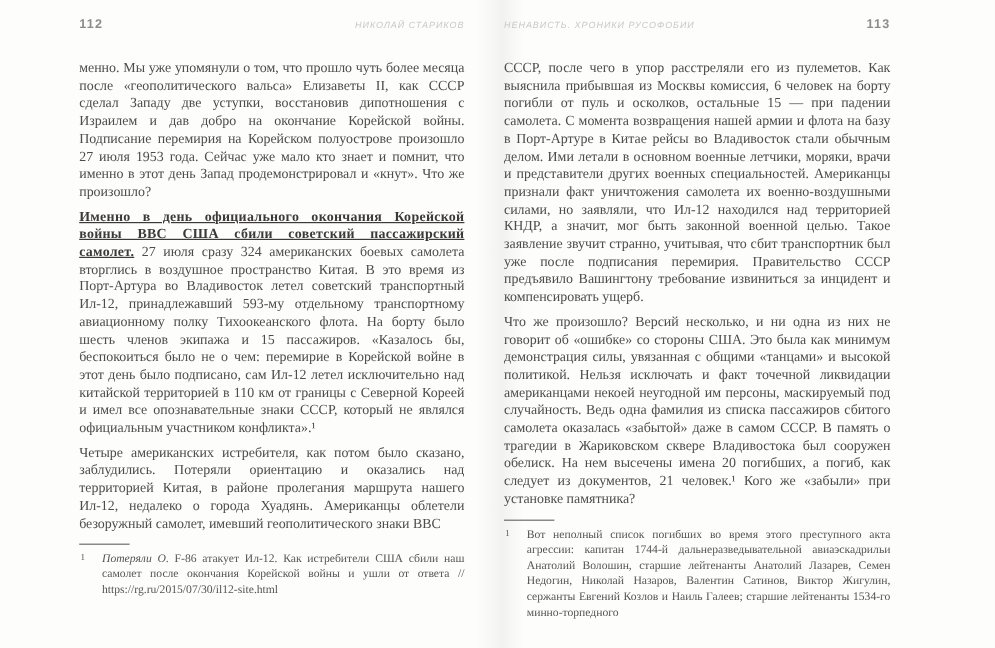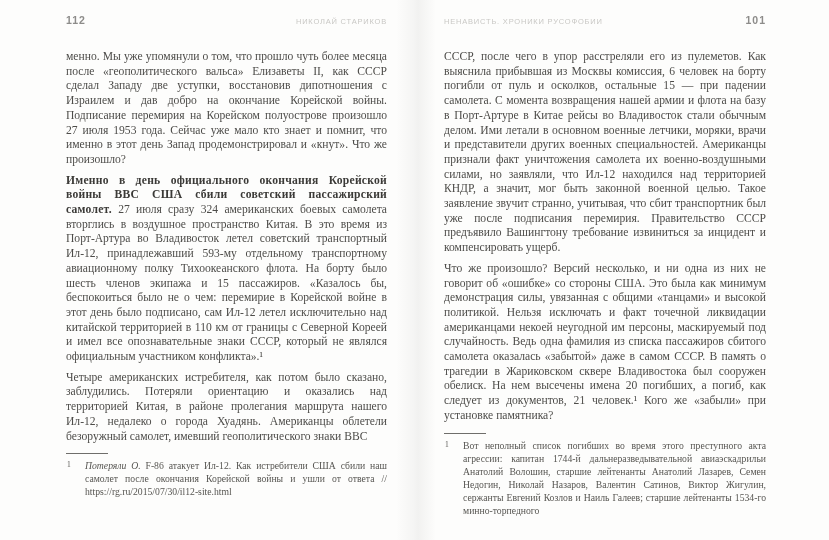--- a/index.html
+++ b/index.html
@@ -25,21 +25,21 @@
     width: 40px;
     height: 540px;
     background: linear-gradient(to right, rgba(0,0,0,0) 0%, rgba(90,88,84,0.05) 45%, rgba(90,88,84,0.07) 55%, rgba(0,0,0,0) 100%);
     pointer-events: none;
   }
   .page {
     position: absolute;
     top: 14px;
   }
   .page-left  { left: 66px;  width: 321px; }
-  .page-right { left: 444px; width: 322px; }
+  .page-right { left: 420px; width: 322px; }
 
   .page-head {
     display: flex;
     justify-content: space-between;
     align-items: baseline;
     height: 16px;
     margin-bottom: 20px;
   }
   .pagenum {
     font-family: "Liberation Sans", "DejaVu Sans", sans-serif;
@@ -48,34 +48,36 @@
     color: #8d8c8a;
     letter-spacing: 1px;
   }
   .runhead {
     font-family: "Liberation Sans", "DejaVu Sans", sans-serif;
     font-size: 7.5px;
     letter-spacing: 0.8px;
     color: #c9c8c5;
     text-transform: uppercase;
     white-space: nowrap;
+    font-style: italic;
   }
 
   .body p {
     margin: 0 0 6px 0;
     font-size: 11.6px;
     line-height: 14.7px;
     color: #4d4c49;
     text-align: justify;
     hyphens: auto;
     -webkit-hyphens: auto;
   }
   .body p b {
     color: #3b3a37;
     letter-spacing: 0.25px;
+    text-decoration: underline;
   }
 
   .footnote {
     margin-top: 9px;
   }
   .fn-rule {
     width: 42px;
     height: 0;
     border-top: 1.3px solid #6f6e6b;
     margin: 0 0 5px 0;
@@ -119,21 +121,21 @@
       <div class="fn-rule"></div>
       <div class="fn-body">
         <span class="fn-marker">1</span><i>Потеряли О.</i> <span>F-86 атакует Ил-12. Как истребители США сбили наш самолет после окончания Корейской войны и ушли от ответа // https://rg.ru/2015/07/30/il12-site.html</span>
       </div>
     </div>
   </div>
 
   <div class="page page-right">
     <div class="page-head">
       <span class="runhead">НЕНАВИСТЬ. ХРОНИКИ РУСОФОБИИ</span>
-      <span class="pagenum">101</span>
+      <span class="pagenum">113</span>
     </div>
     <div class="body">
       <p>СССР, после чего в упор расстреляли его из пулеметов. Как выяснила прибывшая из Москвы комиссия, 6 человек на борту погибли от пуль и осколков, остальные 15 — при падении самолета. С момента возвращения нашей армии и флота на базу в Порт-Артуре в Китае рейсы во Владивосток стали обычным делом. Ими летали в основном военные летчики, моряки, врачи и представители других военных специальностей. Американцы признали факт уничтожения самолета их военно-воздушными силами, но заявляли, что Ил-12 находился над территорией КНДР, а значит, мог быть законной военной целью. Такое заявление звучит странно, учитывая, что сбит транспортник был уже после подписания перемирия. Правительство СССР предъявило Вашингтону требование извиниться за инцидент и компенсировать ущерб.</p>
       <p>Что же произошло? Версий несколько, и ни одна из них не говорит об «ошибке» со стороны США. Это была как минимум демонстрация силы, увязанная с общими «танцами» и высокой политикой. Нельзя исключать и факт точечной ликвидации американцами некоей неугодной им персоны, маскируемый под случайность. Ведь одна фамилия из списка пассажиров сбитого самолета оказалась «забытой» даже в самом СССР. В память о трагедии в Жариковском сквере Владивостока был сооружен обелиск. На нем высечены имена 20 погибших, а погиб, как следует из документов, 21 человек.¹ Кого же «забыли» при установке памятника?</p>
     </div>
     <div class="footnote">
       <div class="fn-rule"></div>
       <div class="fn-body">
         <span class="fn-marker">1</span><span>Вот неполный список погибших во время этого преступного акта агрессии: капитан 1744-й дальнеразведывательной авиаэскадрильи Анатолий Волошин, старшие лейтенанты Анатолий Лазарев, Семен Недогин, Николай Назаров, Валентин Сатинов, Виктор Жигулин, сержанты Евгений Козлов и Наиль Галеев; старшие лейтенанты 1534-го минно-торпедного</span>
       </div>

